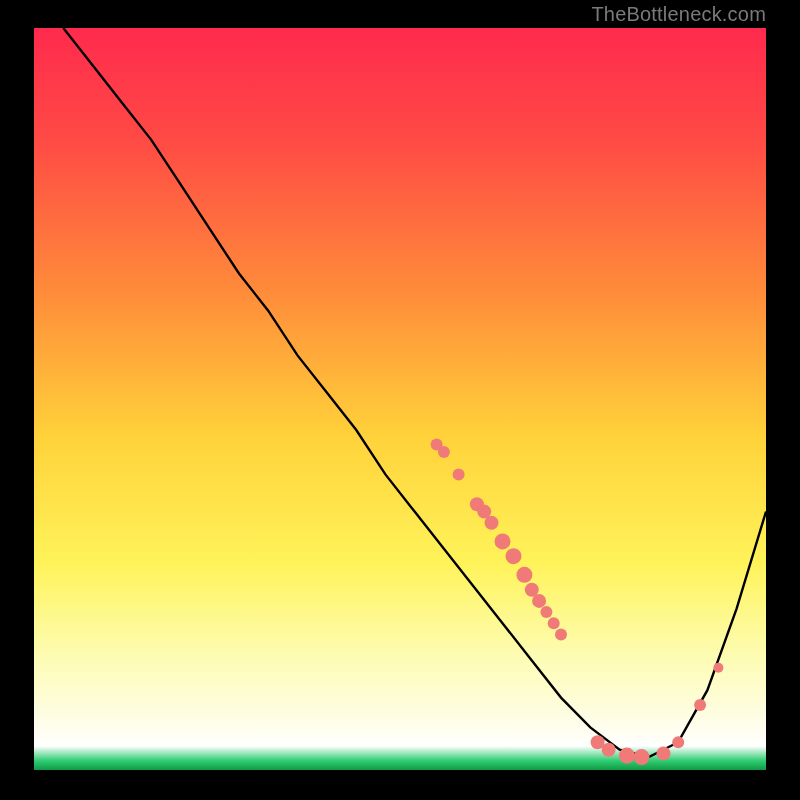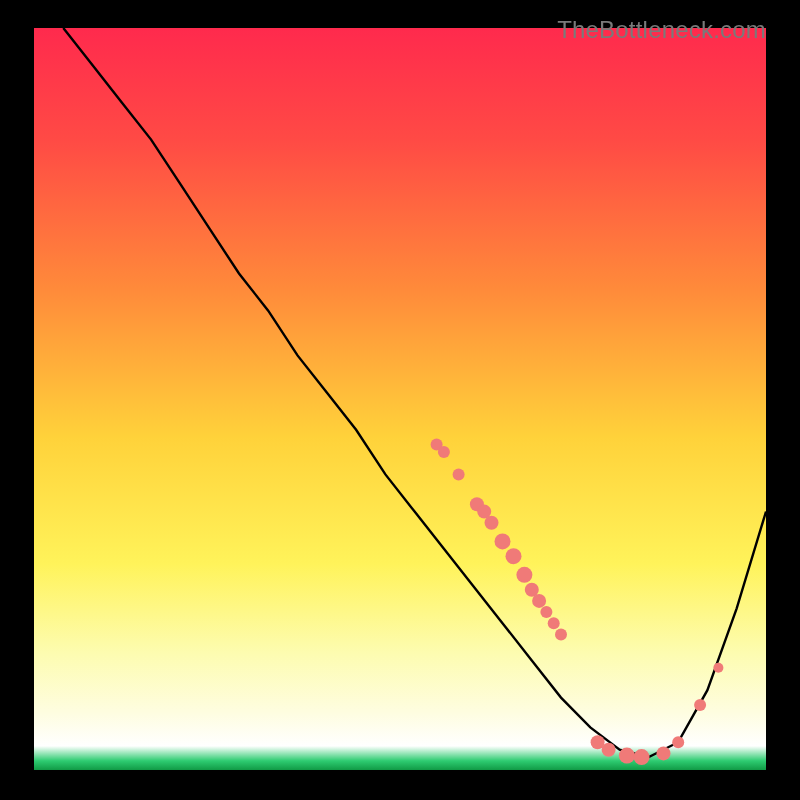--- a/index.html
+++ b/index.html
@@ -20,24 +20,24 @@
   }
   .plot {
     position: absolute;
     left: 0;
     top: 0;
     width: 732px;
     height: 744px;
   }
   .watermark {
     position: absolute;
-    top: 16px;
+    top: 3px;
     right: 34px;
     font-family: Arial, Helvetica, sans-serif;
-    font-size: 24px;
+    font-size: 20px;
     color: #7a7a7a;
     letter-spacing: 0.2px;
   }
 </style>
 </head>
 <body>
 
 <div class="frame">
   <svg class="plot" viewBox="0 0 732 744" preserveAspectRatio="none">
     <defs>

